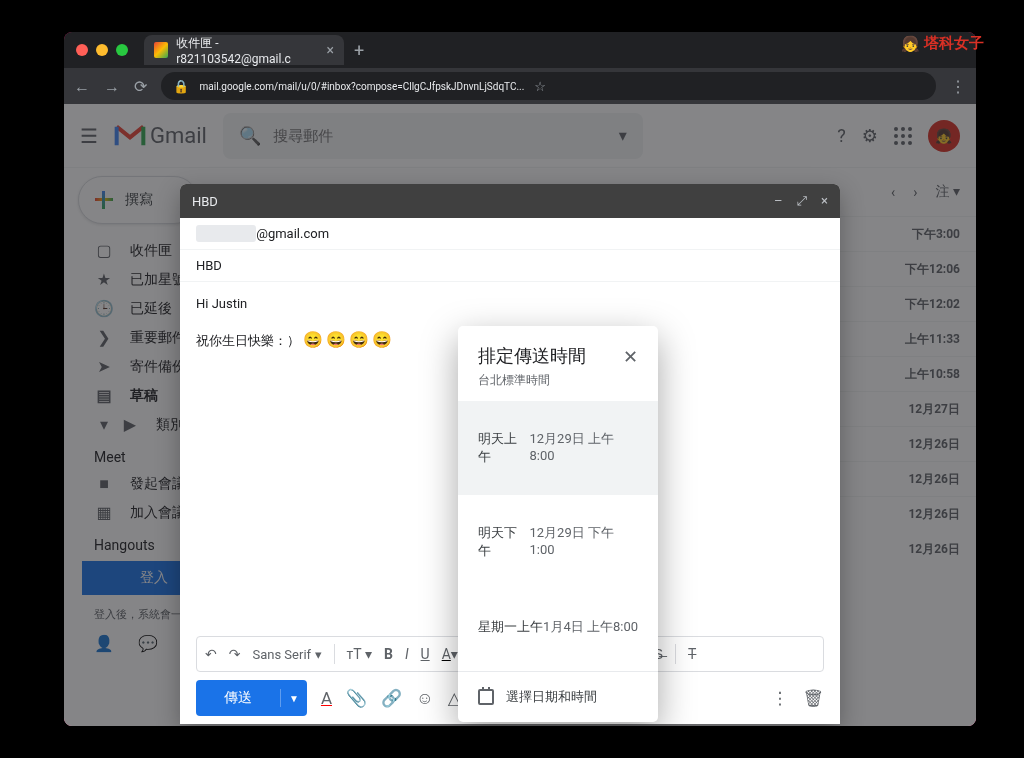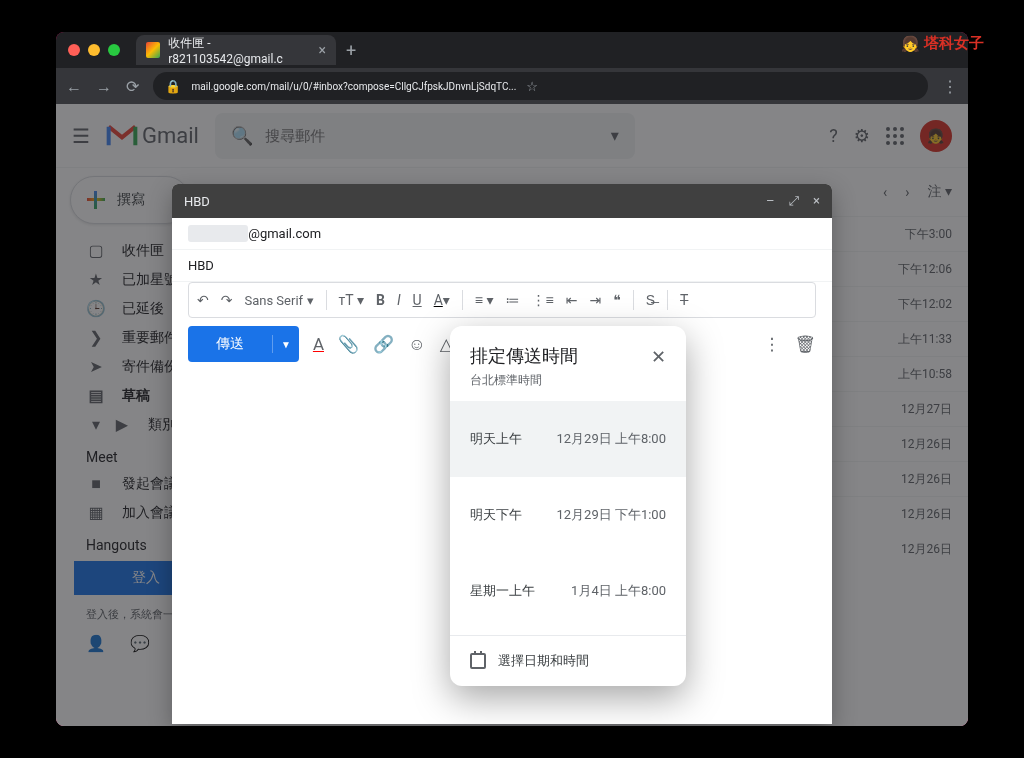--- a/index.html
+++ b/index.html
@@ -1,17 +1,17 @@
 <!DOCTYPE html>
 <html><head>
 <meta charset="utf-8">
 <style>
 * { margin:0; padding:0; box-sizing:border-box; font-family:-apple-system,BlinkMacSystemFont,"Segoe UI",Roboto,Arial,sans-serif; }
 body { background:#000; width:1024px; height:758px; overflow:hidden; position:relative; }
-.browser-window { position:absolute; top:32px; left:56px; width:912px; height:694px; background:#be185d; border-radius:8px; overflow:hidden; box-shadow:0 10px 40px rgba(0,0,0,0.5); }
+.browser-window { position:absolute; top:32px; left:64px; width:912px; height:694px; background:#be185d; border-radius:8px; overflow:hidden; box-shadow:0 10px 40px rgba(0,0,0,0.5); }
 .titlebar { height:36px; background:#202124; display:flex; align-items:center; padding:0 12px; }
 .traffic-lights { display:flex; gap:8px; }
 .tl { width:12px; height:12px; border-radius:50%; }
 .tl.red { background:#ff5f57; } .tl.yellow { background:#febc2e; } .tl.green { background:#28c840; }
 .tab-strip { display:flex; align-items:center; margin-left:16px; height:100%; }
 .tab { background:#35363a; height:30px; display:flex; align-items:center; padding:0 10px; border-radius:8px 8px 0 0; color:#e8eaed; font-size:12px; gap:8px; max-width:200px; }
 .gmail-favicon { width:16px; height:16px; background:linear-gradient(135deg,#ea4335 0%,#fbbc04 50%,#34a853 100%); border-radius:2px; display:inline-block; }
 .tab-close { color:#9aa0a6; font-size:14px; cursor:pointer; }
 .new-tab { color:#9aa0a6; font-size:18px; margin-left:10px; cursor:pointer; }
 .addrbar { height:36px; background:#35363a; display:flex; align-items:center; padding:0 10px; gap:14px; }
@@ -45,21 +45,21 @@
 .nav-item { display:flex; align-items:center; gap:16px; padding:5px 12px 5px 24px; color:#202124; font-size:14px; cursor:pointer; border-radius:0 16px 16px 0; }
 .nav-item.bold { font-weight:700; }
 .nav-ico2 { width:20px; display:flex; align-items:center; justify-content:center; color:#5f6368; font-size:16px; }
 .section-label { padding:10px 12px 4px 24px; color:#202124; font-size:14px; }
 .signin-btn { margin:4px 12px; background:#1a73e8; color:#fff; text-align:center; padding:8px; font-size:14px; cursor:pointer; }
 .footer-text { padding:8px 12px 0 24px; color:#5f6368; font-size:11px; }
 .status-icons { display:flex; gap:24px; padding:12px 0 0 24px; color:#5f6368; }
 .mail-list { flex:1; overflow:hidden; }
 .mail-toolbar { height:48px; display:flex; align-items:center; padding:0 16px; gap:18px; color:#5f6368; font-size:14px; justify-content:flex-end; }
 .mail-row { display:flex; align-items:center; padding:0 16px; height:35px; border-top:1px solid #f1f3f4; font-size:13px; color:#5f6368; gap:12px; }
-.mail-time { margin-left:auto; color:#5f6368; font-size:12px; white-space:nowrap; }
+.mail-time { margin-left:auto; color:#5f6368; font-size:12px; white-space:nowrap;font-weight:bold; }
 .mail-sender { width:130px; overflow:hidden; white-space:nowrap; }
 .mail-subj { flex:1; overflow:hidden; white-space:nowrap; text-overflow:ellipsis; }
 .mail-end-row { display:flex; align-items:center; padding:0 16px; height:36px; font-size:13px; color:#5f6368; gap:12px; }
 
 
 .dim-overlay { position:absolute; inset:0; background:rgba(32,33,36,0.55); z-index:5; }
 
 
 .compose-window { position:absolute; z-index:6; top:80px; left:116px; width:660px; height:540px; background:#fff; border-radius:6px 6px 0 0; box-shadow:0 8px 24px rgba(0,0,0,0.3); display:flex; flex-direction:column; overflow:hidden; }
 .compose-hdr { background:#404040; color:#e8eaed; height:34px; display:flex; align-items:center; padding:0 12px; font-size:13px; }
@@ -73,21 +73,21 @@
 .ft-item { cursor:pointer; font-size:14px; display:flex; align-items:center; }
 .ft-font { font-size:13px; display:flex; gap:4px; align-items:center; }
 .compose-footer { height:52px; display:flex; align-items:center; padding:0 16px; gap:14px; }
 .send-btn { background:#1a73e8; color:#fff; border:none; height:36px; border-radius:4px; display:flex; align-items:center; cursor:pointer; }
 .send-main { padding:0 28px; font-size:14px; border-right:1px solid rgba(255,255,255,0.3); }
 .send-drop { padding:0 8px; font-size:10px; }
 .foot-ico { color:#5f6368; font-size:17px; cursor:pointer; }
 .foot-right { margin-left:auto; display:flex; gap:14px; }
 
 
-.schedule-dialog { position:absolute; z-index:10; top:222px; left:394px; width:236px; background:#fff; border-radius:12px; box-shadow:0 12px 36px rgba(0,0,0,0.35); overflow:hidden; }
+.schedule-dialog { position:absolute; z-index:10; top:222px; left:394px; width:200px; background:#fff; border-radius:5px; box-shadow:0 12px 36px rgba(0,0,0,0.35); overflow:hidden; }
 .sched-hdr { padding:18px 20px 4px; display:flex; align-items:flex-start; justify-content:space-between; }
 .sched-title { font-size:18px; color:#202124; }
 .sched-close { font-size:18px; color:#5f6368; cursor:pointer; margin-top:2px; }
 .sched-sub { padding:0 20px 12px; font-size:12px; color:#5f6368; }
 .sched-opt { display:flex; justify-content:space-between; padding:29px 20px; font-size:13px; color:#3c4043; cursor:pointer; }
 .sched-opt.sel { background:#f1f3f4; }
 .sched-opt-val { color:#5f6368; }
 .sched-sep { height:1px; background:#e8eaed; margin:6px 0 0; }
 .sched-custom { display:flex; align-items:center; gap:12px; padding:16px 20px; font-size:13px; color:#3c4043; cursor:pointer; }
 .cal-ico { width:16px; height:16px; border:2px solid #5f6368; border-radius:2px; position:relative; }
@@ -284,20 +284,29 @@
         <div class="compose-hdr-actions">
           <span>–</span>
           <span>⤢</span>
           <span>×</span>
         </div>
       </div>
       <div class="compose-field">
         <span class="masked">xxxxx</span><span>@gmail.com</span>
       </div>
       <div class="compose-field"><span>HBD</span></div>
+      <div class="compose-body">
+        <div>Hi Justin</div>
+        <div style="height:8px"></div>
+        <span>祝你生日快樂：）</span>
+        <span class="emoji">😄</span>
+        <span class="emoji">😄</span>
+        <span class="emoji">😄</span>
+        <span class="emoji">😄</span>
+      </div>
       <div class="format-toolbar">
         <span class="ft-item">↶</span>
         <span class="ft-item">↷</span>
         <span class="ft-font"><span>Sans Serif</span> ▾</span>
         <span class="ft-sep"></span>
         <span class="ft-item">тT ▾</span>
         <span class="ft-item">
             <b>B</b>
           </span>
         <span class="ft-item">

